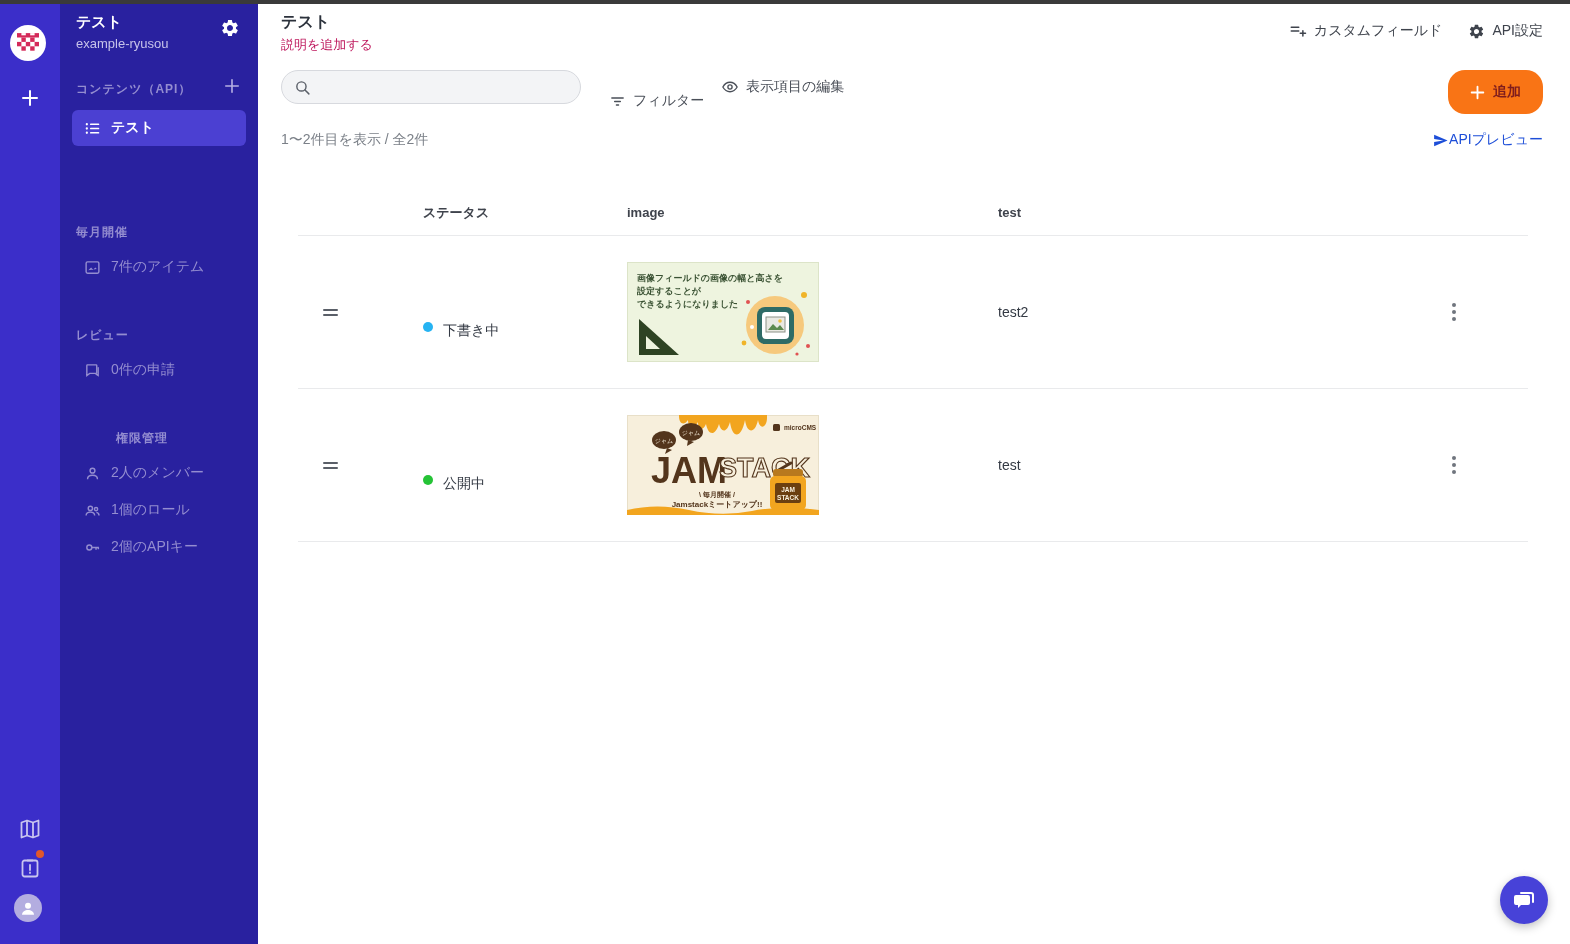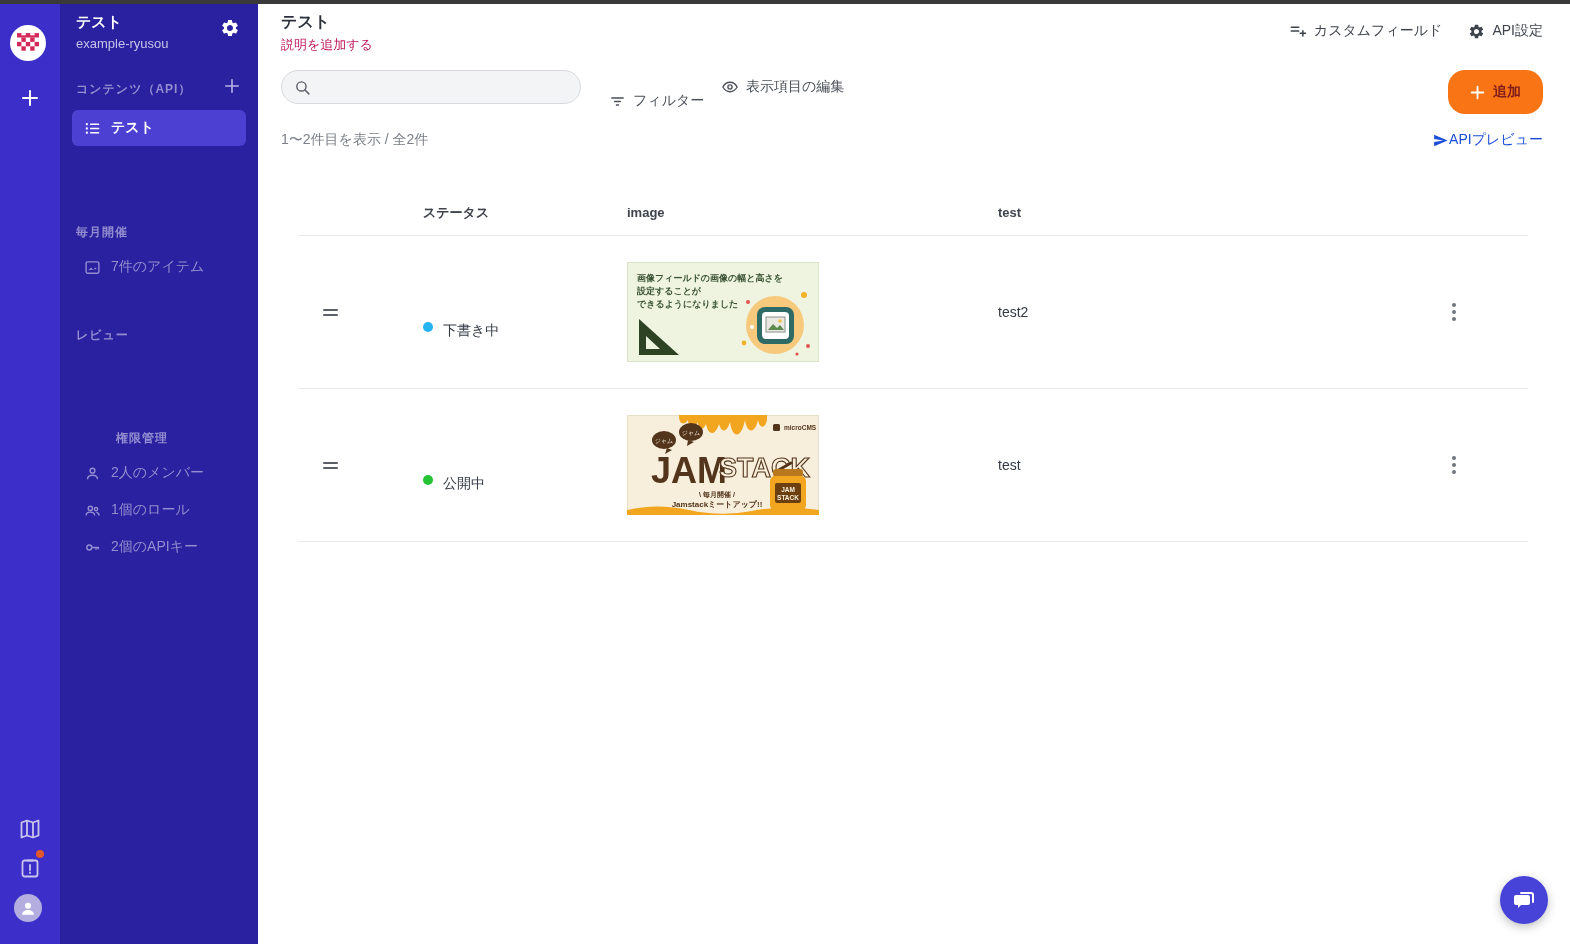--- a/index.html
+++ b/index.html
@@ -137,20 +137,29 @@
     <span class="si-icon">
       <svg width="17" height="17" viewBox="0 0 24 24" fill="none" stroke="currentColor" stroke-width="2">
           <rect x="3" y="4" width="18" height="16" rx="2"></rect>
           <path d="M6 16l4-4 3 3 3-3 2 2" fill="currentColor" stroke="none"></path>
         </svg>
     </span>
     <span>7件のアイテム</span>
   </div>
 
   <div class="side-section" style="top:327px;">レビュー</div>
+  <div class="side-item" style="top:352px;">
+    <span class="si-icon">
+      <svg width="17" height="17" viewBox="0 0 24 24" fill="none" stroke="currentColor" stroke-width="2">
+          <path d="M4 4h13a1 1 0 0 1 1 1v10a1 1 0 0 1-1 1H8l-4 3V5a1 1 0 0 1 1-1z"></path>
+          <path d="M20 8v11l-3-2" stroke-linecap="round"></path>
+        </svg>
+    </span>
+    <span>0件の申請</span>
+  </div>
 
   <div class="side-section" style="top:430px;margin-left:40px;">権限管理</div>
   <div class="side-item" style="top:455px;">
     <span class="si-icon">
       <svg width="17" height="17" viewBox="0 0 24 24" fill="none" stroke="currentColor" stroke-width="2">
           <circle cx="12" cy="8" r="3.4"></circle>
           <path d="M5 20c0-3.5 3.2-5.5 7-5.5s7 2 7 5.5"></path>
         </svg>
     </span>
     <span>2人のメンバー</span>

